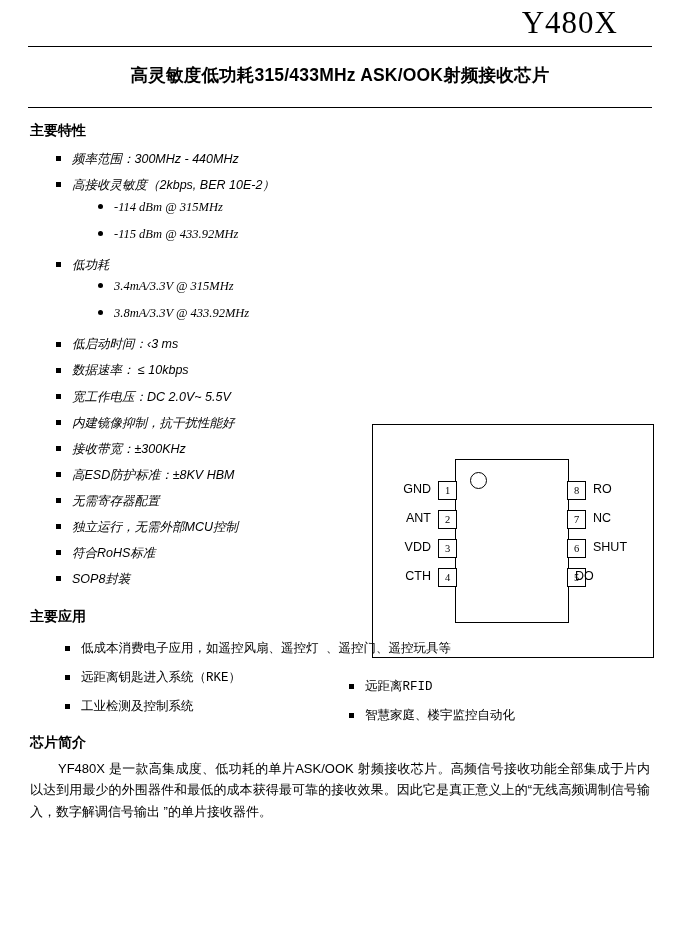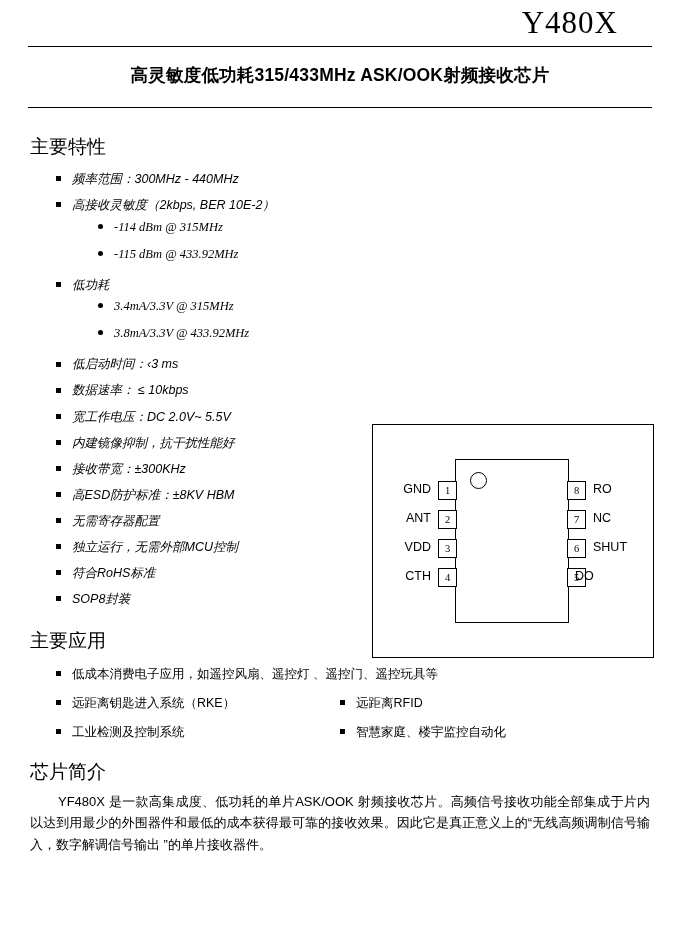--- a/index.html
+++ b/index.html
@@ -36,23 +36,23 @@
     margin: 6px 0 0 0;
   }
   .subtitle {
     text-align: center;
     font-size: 17.5px;
     font-weight: bold;
     padding: 16px 0 14px 0;
     letter-spacing: 0.2px;
   }
   .section-title {
-    font-size: 19px;
-    font-weight: normal;
-    margin: 26px 0 6px 2px;
+    font-size: 14px;
+    font-weight: bold;
+    margin: 14px 0 6px 2px;
   }
   ul.feat {
     list-style: none;
     margin: 0;
     padding: 0 0 0 26px;
   }
   ul.feat > li {
     position: relative;
     font-size: 12.5px;
     line-height: 1.35;
@@ -147,22 +147,23 @@
     position: relative;
   }
   .apps-right {
     position: absolute;
     left: 310px;
     top: 0;
     width: 300px;
   }
   ul.apps {
     list-style: none;
-    margin: 0;
+    margin: 9px;
     padding: 0 0 0 26px;
+    font-family: Liberation Mono, monospace;
   }
   ul.apps > li {
     position: relative;
     font-size: 12.5px;
     line-height: 1.35;
     padding: 6px 0 6px 18px;
   }
   ul.apps > li::before {
     content: "";
     position: absolute;

